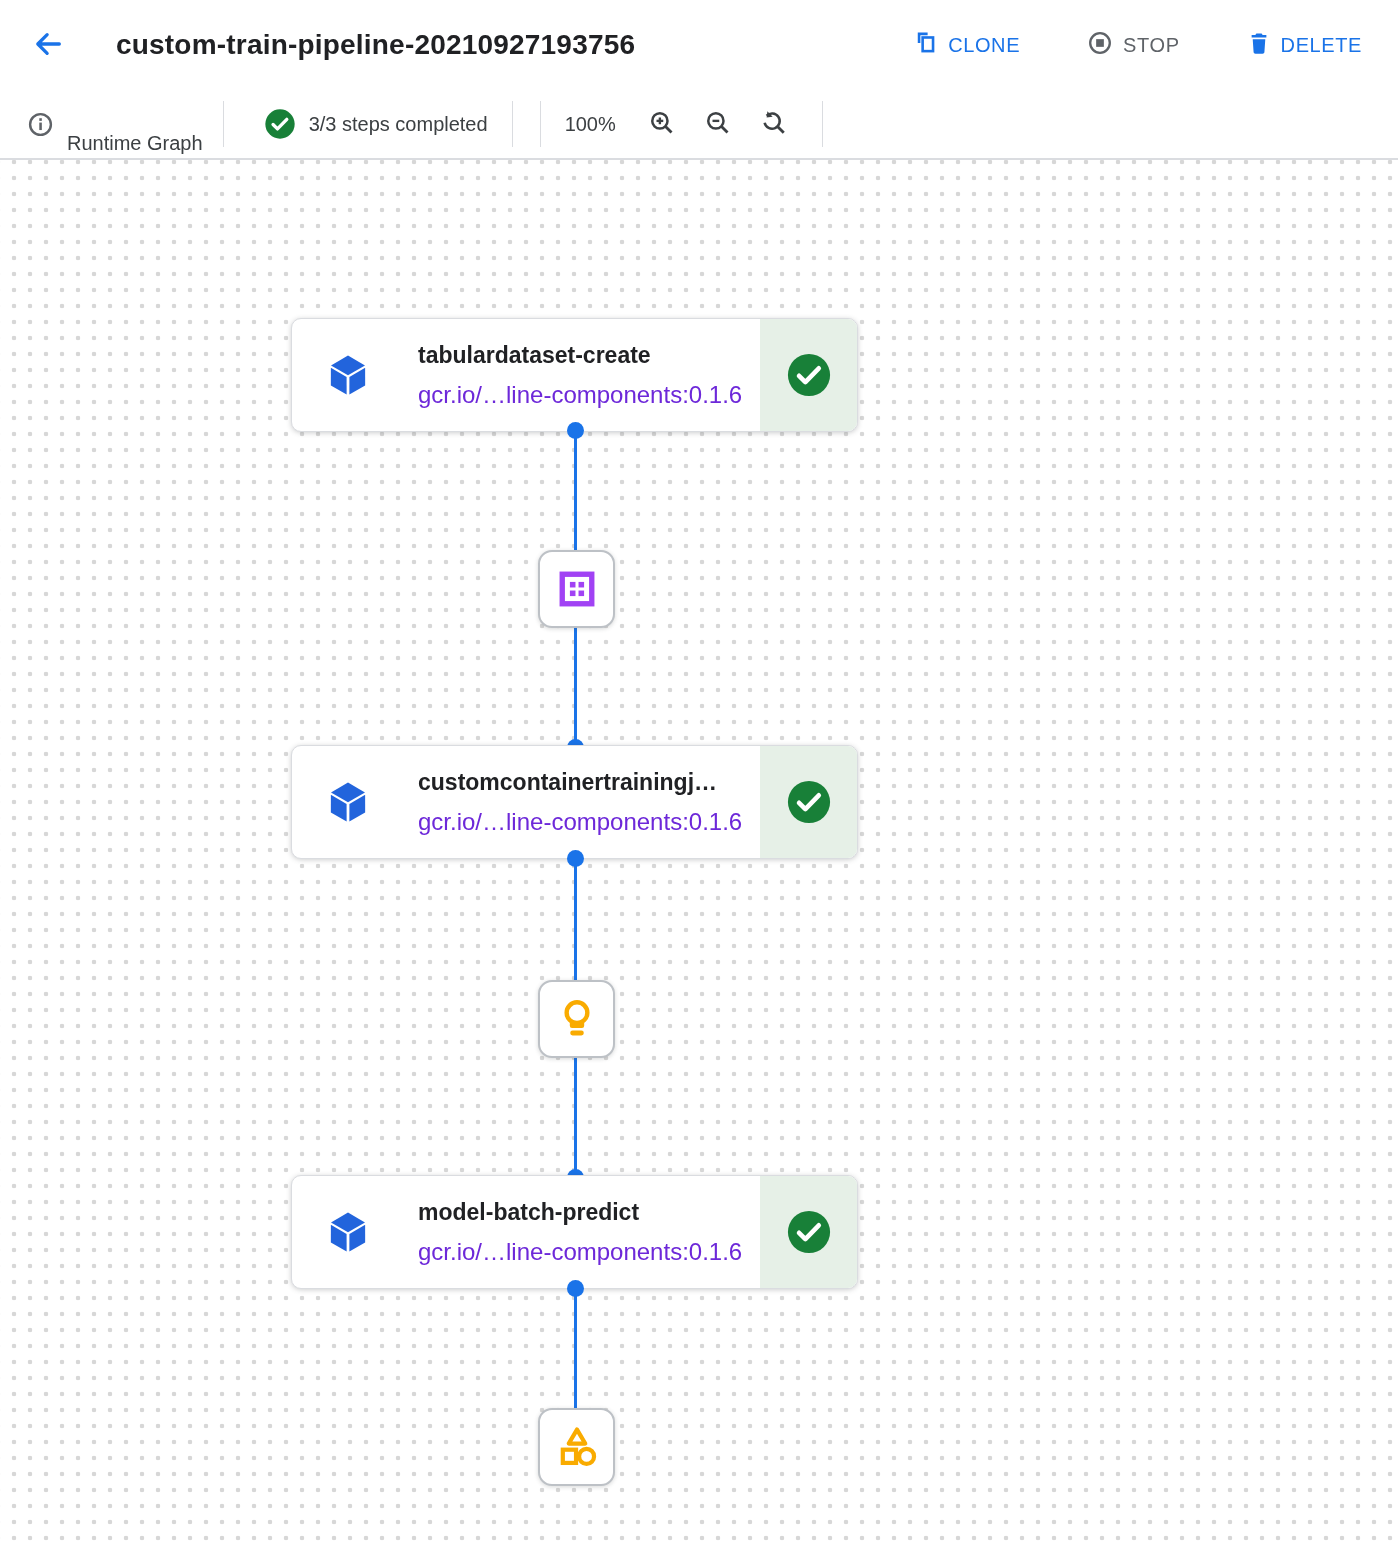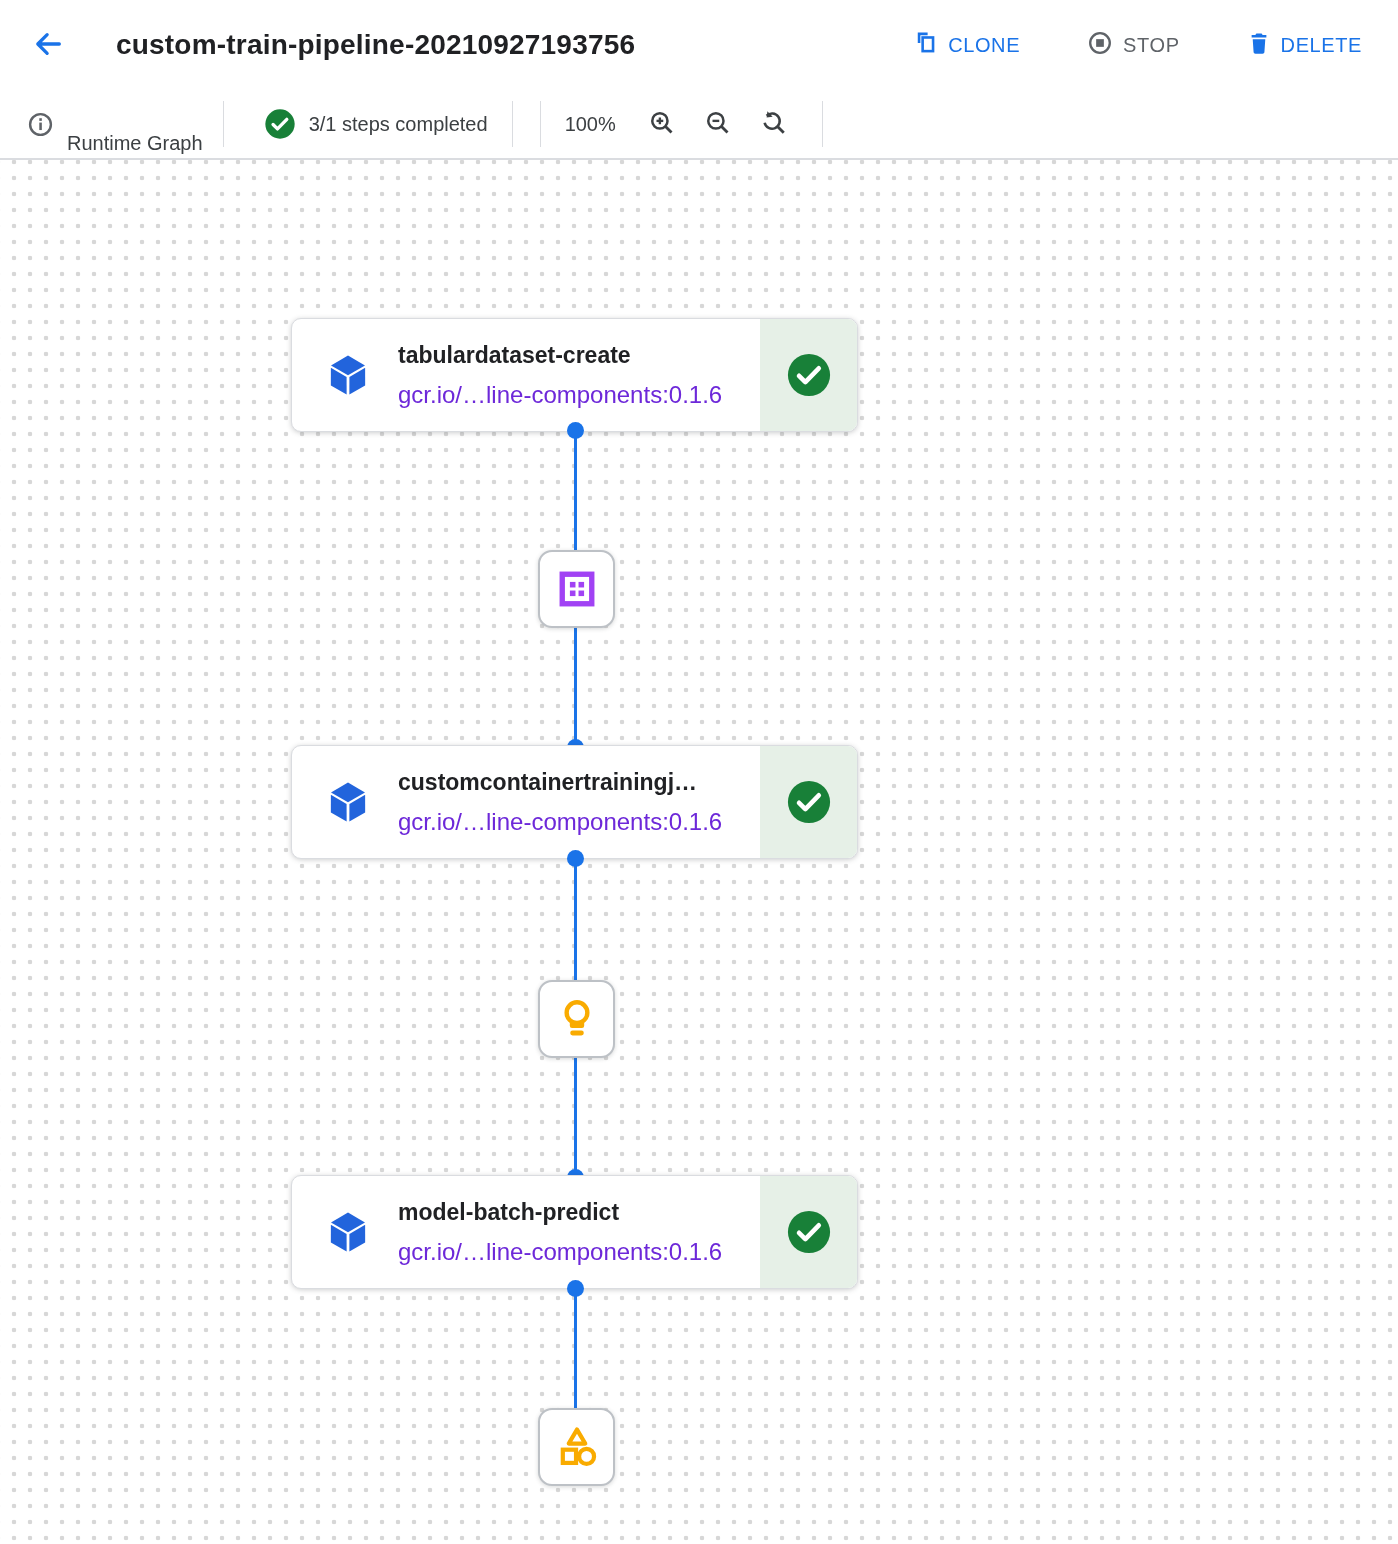--- a/index.html
+++ b/index.html
@@ -30,21 +30,21 @@
     background-image:radial-gradient(circle, #d7d7d7 2px, transparent 2.6px);
     background-size:16px 16px; background-position:6px 10px; overflow:hidden; }
 
   .edge { position:absolute; width:3px; background:#1a73e8; left:574px; }
   .port { position:absolute; width:17px; height:17px; border-radius:50%; background:#1a73e8; left:567px; }
 
   .exec-node { position:absolute; left:291px; width:567px; height:114px; background:#fff;
     border:1px solid #dadce0; border-radius:10px; box-shadow:0 1px 5px rgba(60,64,67,0.25);
     display:flex; cursor:pointer; overflow:hidden; }
   .exec-main { flex:1 1 auto; display:flex; align-items:center; padding-left:35px; }
-  .exec-text { margin-left:29px; display:flex; flex-direction:column; gap:12px; }
+  .exec-text { margin-left:49px; display:flex; flex-direction:column; gap:12px; }
   .exec-title { font-size:23px; font-weight:700; color:#202124; white-space:nowrap; }
   .exec-subtitle { font-size:24px; font-weight:400; color:#6d28d9; white-space:nowrap; }
   .exec-status { flex:0 0 97px; background:#e6f0e7; display:flex; align-items:center; justify-content:center; }
 
   .artifact-node { position:absolute; left:538px; width:77px; height:78px; background:#fff;
     border:2px solid #bdc1c6; border-radius:14px; box-shadow:0 1px 4px rgba(60,64,67,0.2);
     display:flex; align-items:center; justify-content:center; cursor:pointer; }
 </style>
 </head>
 <body>
@@ -108,21 +108,21 @@
 
     <div class="tb-divider" style="margin-left:20px;"></div>
 
     <div class="tb-group" style="margin-left:40px;">
       <span style="display:flex;">
         <svg width="32" height="32" viewBox="0 0 24 24">
           <circle cx="12" cy="12" r="11" fill="#188038"></circle>
           <path d="M6.8 12.4l3.3 3.3 7-7.2" stroke="#fff" stroke-width="2.5" fill="none" stroke-linecap="round" stroke-linejoin="round"></path>
         </svg>
       </span>
-      <span class="tb-label" style="margin-left:13px;">3/1 steps completed</span>
+      <span class="tb-label" style="margin-left:13px;">3/3 steps completed</span>
     </div>
 
     <div class="tb-divider" style="margin-left:24px;"></div>
 
 
     <div class="tb-divider" style="margin-left:27px;"></div>
 
     <div class="tb-group" style="margin-left:24px;">
       <span class="tb-label" style="font-weight:400;">100%</span>
 

